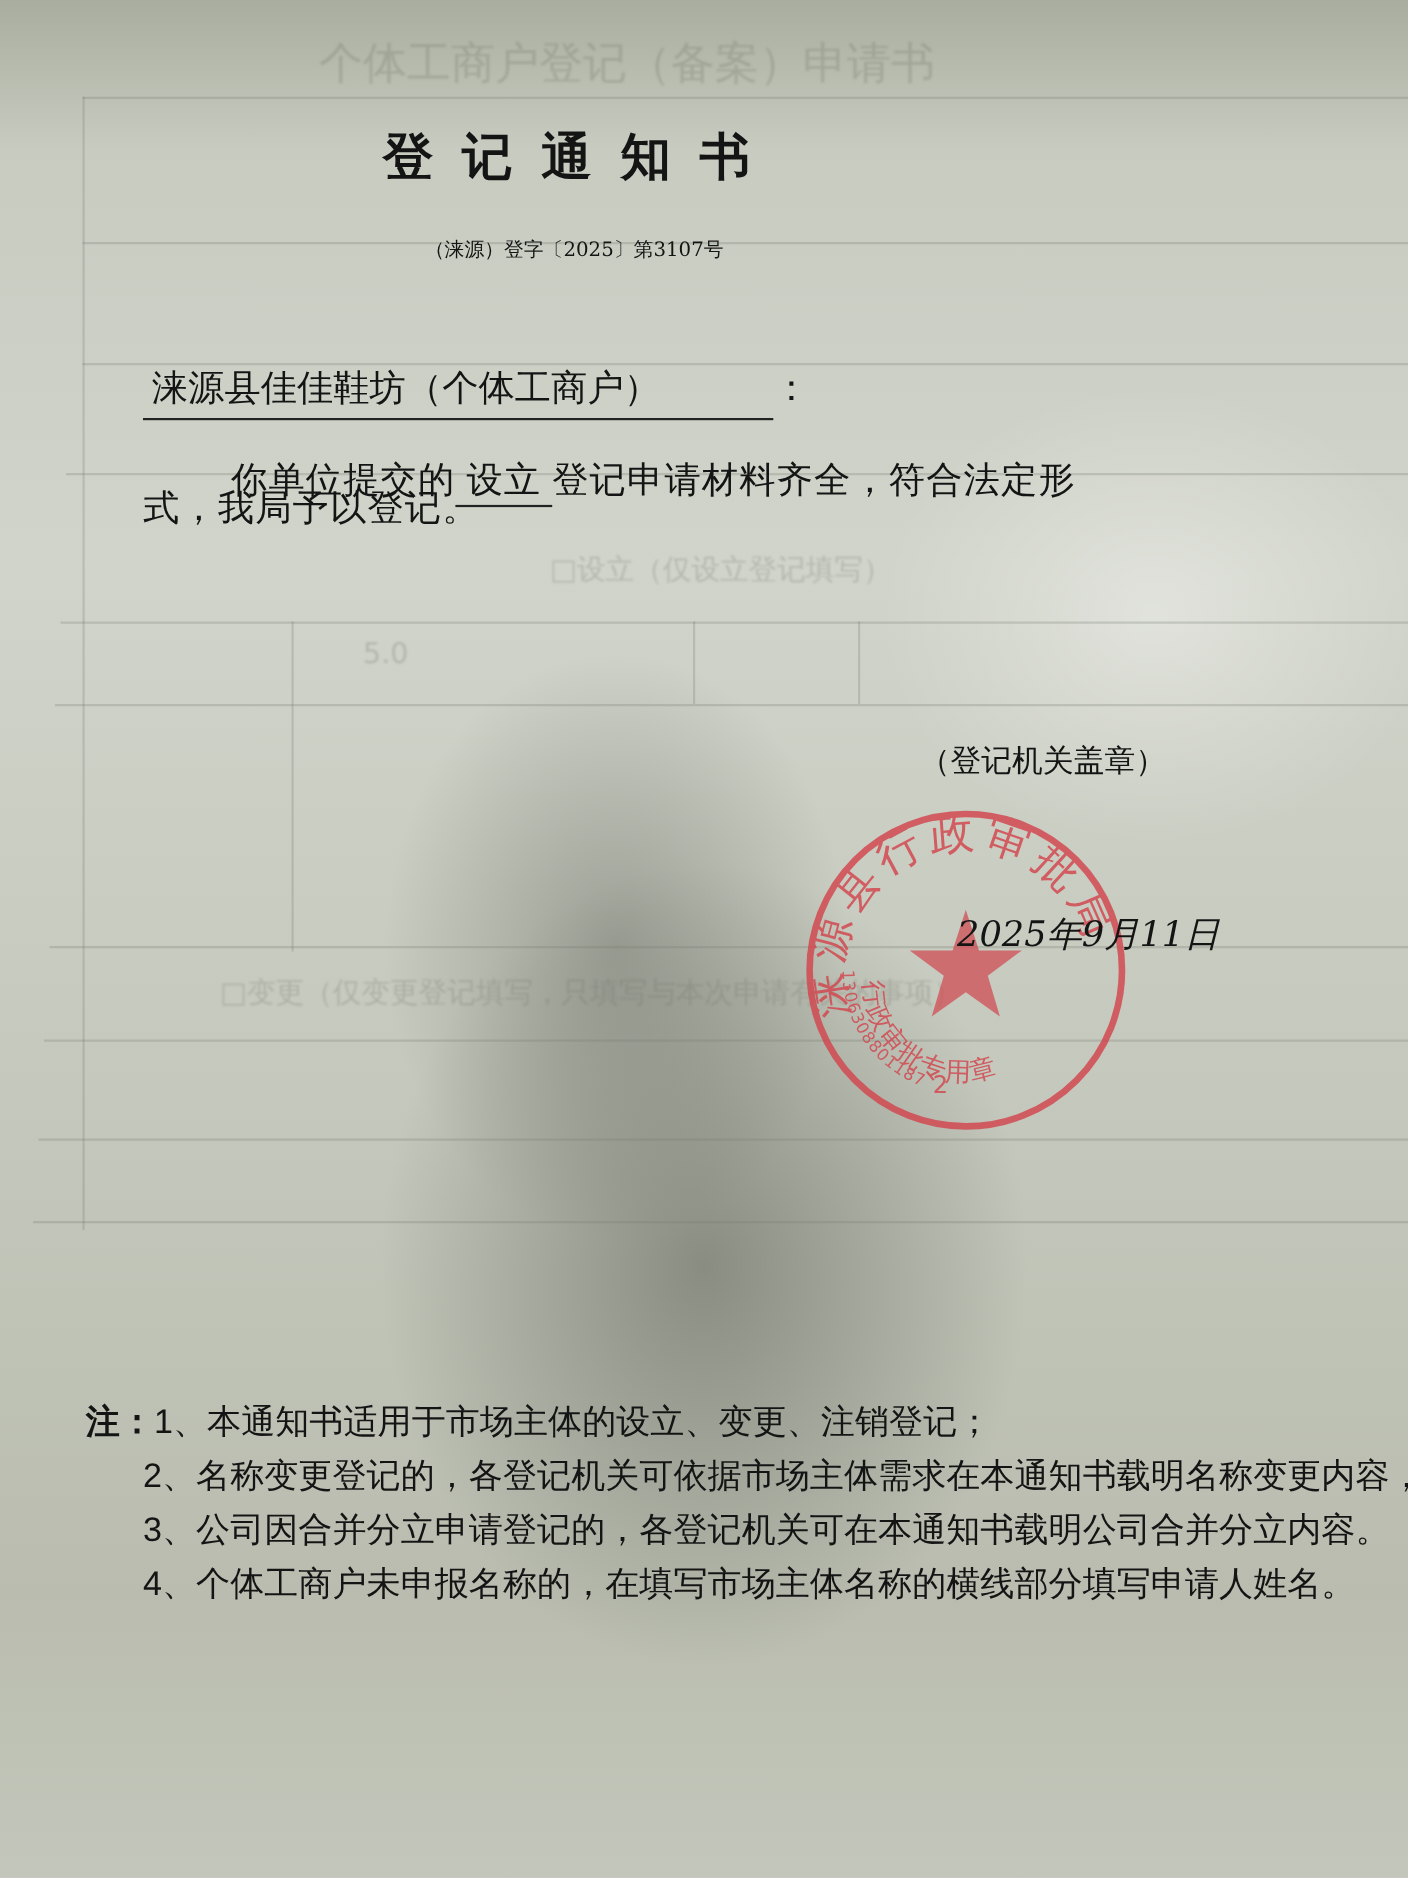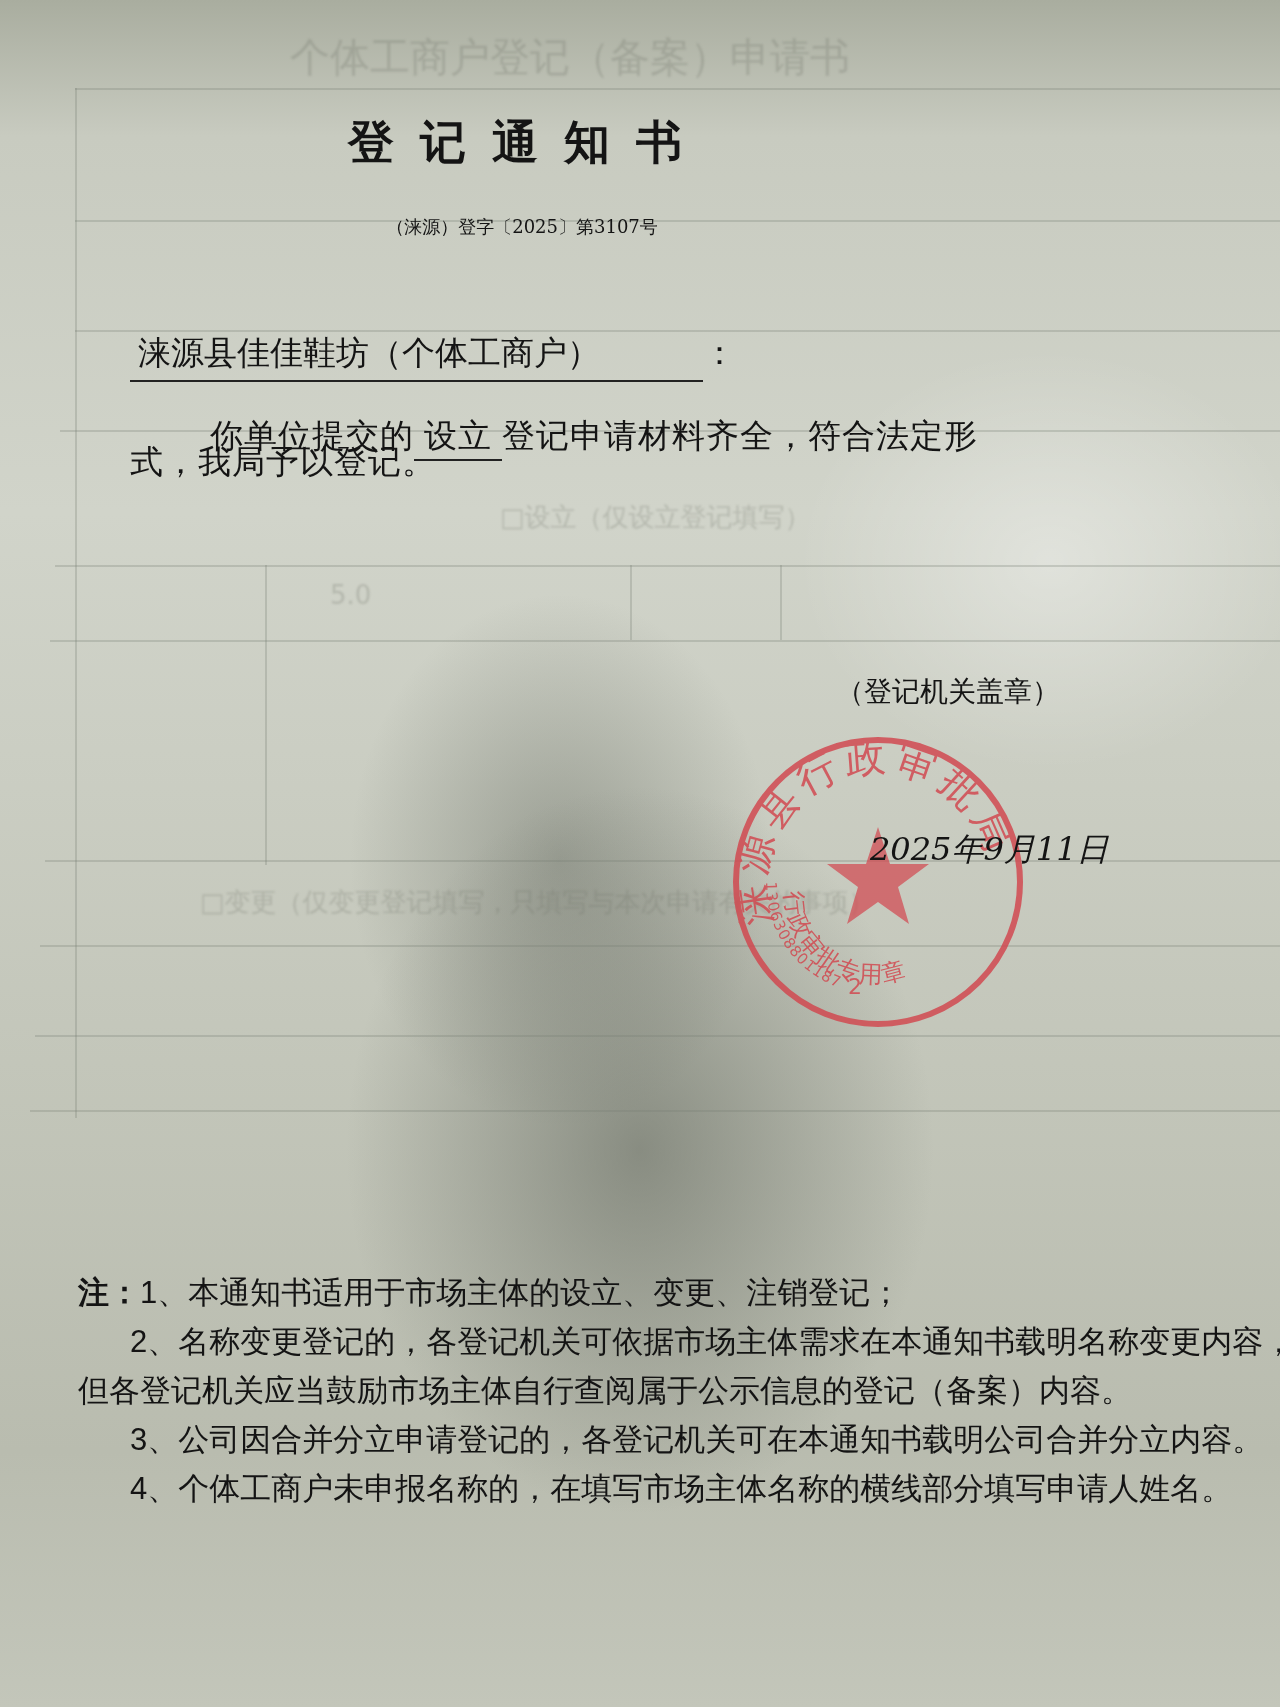--- a/index.html
+++ b/index.html
@@ -132,16 +132,15 @@
     </text>
     <text x="120" y="262" font-family="DejaVu Sans, sans-serif" font-size="22" fill="#d2454d">2</text>
   </g>
 </svg>
 
 <div class="date">2025年9月11日</div>
 
 <div class="notes">
   <div class="row"><span class="lead">注：</span><span>1、本通知书适用于市场主体的设立、变更、注销登记；</span></div>
   <div class="row indent">2、名称变更登记的，各登记机关可依据市场主体需求在本通知书载明名称变更内容，</div>
-  <div class="row">但各登记机关应当鼓励市场主体自行查阅属于公示信息的登记（备案）内容。</div>
   <div class="row indent">3、公司因合并分立申请登记的，各登记机关可在本通知书载明公司合并分立内容。</div>
   <div class="row indent">4、个体工商户未申报名称的，在填写市场主体名称的横线部分填写申请人姓名。</div>
 </div>
 
 </body></html>

